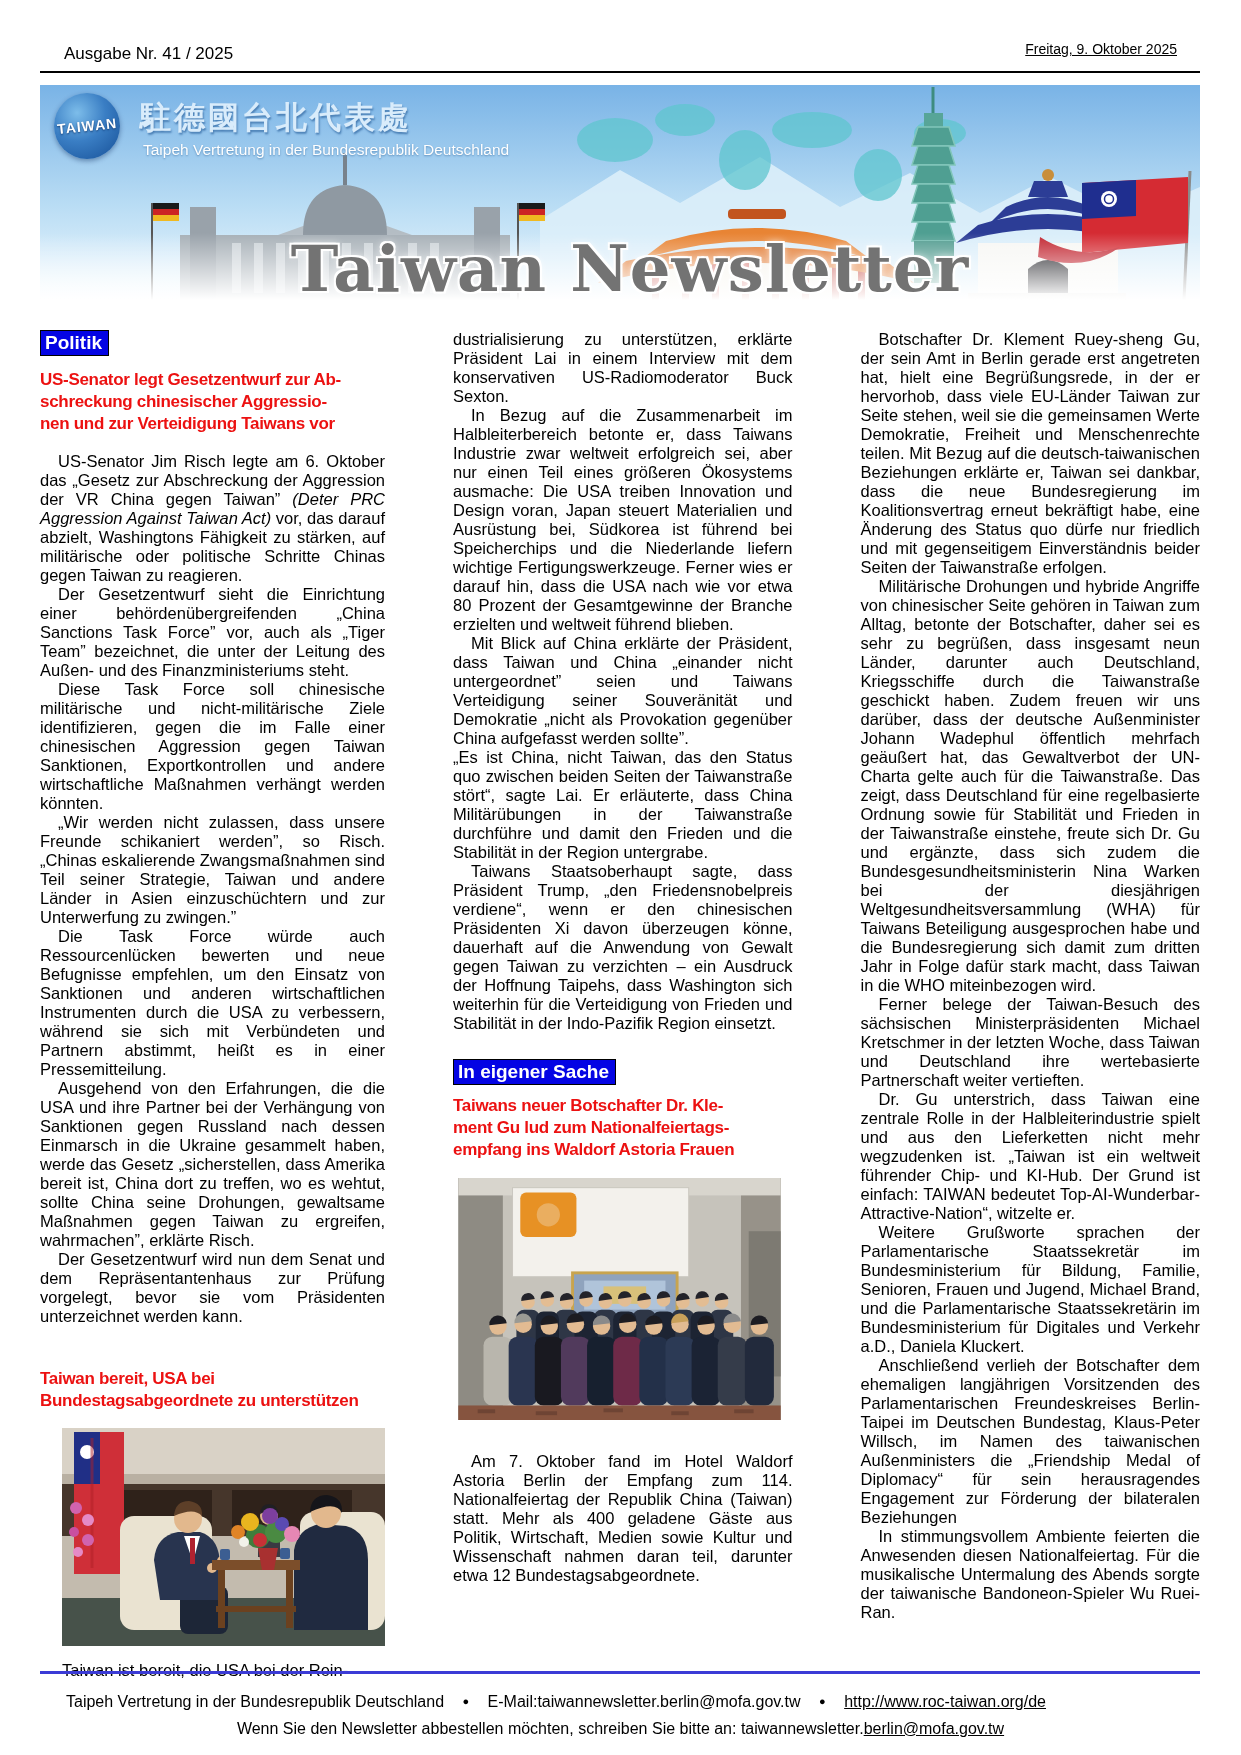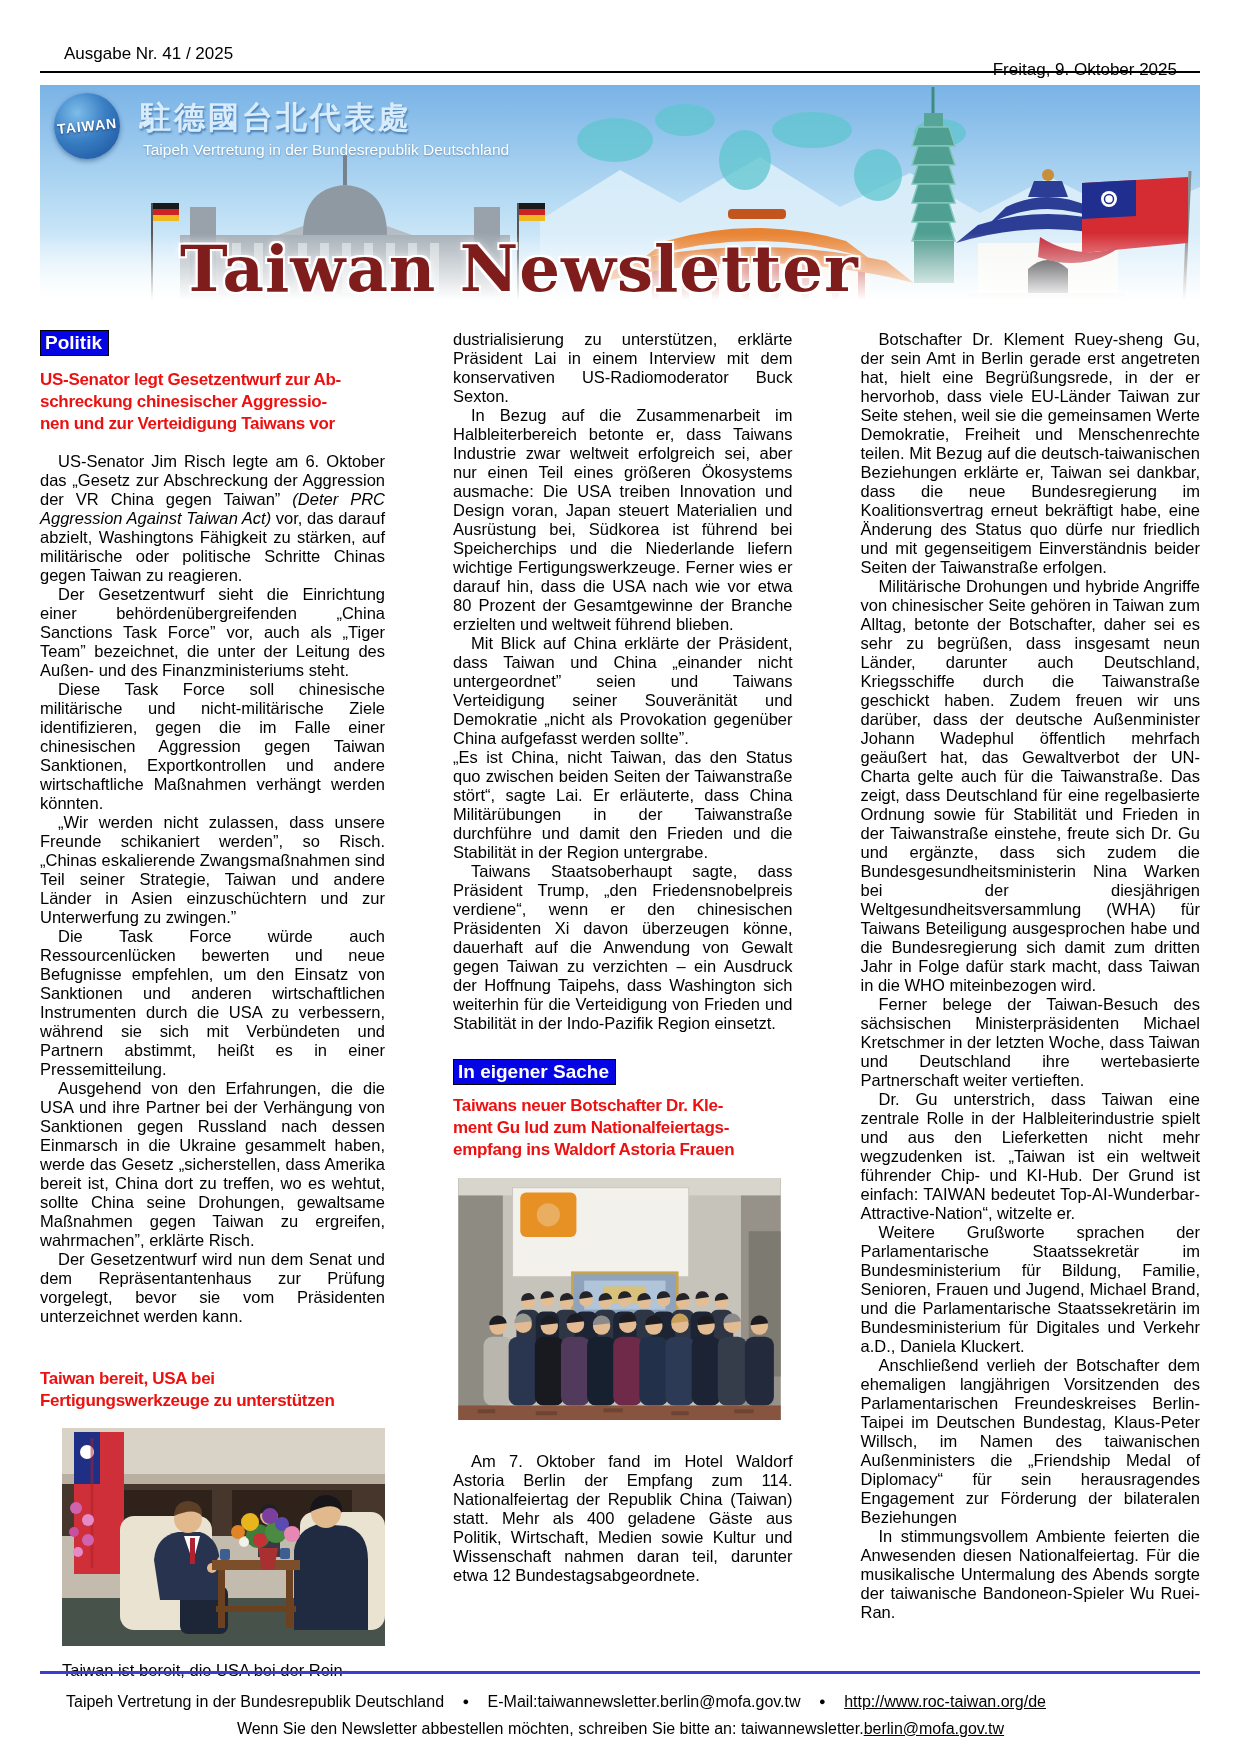--- a/index.html
+++ b/index.html
@@ -1,34 +1,34 @@
 <!DOCTYPE html>
 <html lang="de"><head>
 <meta charset="utf-8">
 <style>
   html,body{margin:0;padding:0;background:#fff;}
   .page{position:relative;width:1241px;height:1755px;background:#fff;overflow:hidden;
         font-family:"Liberation Sans",sans-serif;color:#000;}
   
   .hdr-issue{position:absolute;left:64px;top:44px;font-size:17px;}
-  .hdr-date{position:absolute;right:64px;top:60px;font-size:17px;}
+  .hdr-date{position:absolute;right:64px;top:41px;font-size:14px;text-decoration:underline;}
   .hdr-rule{position:absolute;left:40px;top:71px;width:1160px;height:2px;background:#000;}
   
   .banner{position:absolute;left:40px;top:85px;width:1160px;height:215px;overflow:visible;}
   .banner svg.collage{position:absolute;left:0;top:0;width:1160px;height:215px;}
   .logo-circle{position:absolute;left:14px;top:8px;width:66px;height:66px;border-radius:50%;
      background:radial-gradient(circle at 35% 30%, #7dbdea 0%, #3a7ec4 45%, #164f96 100%);
      box-shadow:0 2px 5px rgba(0,30,80,.4);display:flex;align-items:center;justify-content:center;}
   .logo-circle span{color:#fff;font-weight:bold;font-size:14px;letter-spacing:1px;transform:rotate(-6deg);
      text-shadow:0 1px 2px #123c74;}
   .zh-title{position:absolute;left:100px;top:12px;font-size:31px;font-weight:bold;color:#d9ecfb;
      font-family:"DejaVu Serif",serif;text-shadow:1px 2px 2px #4a7fb5;letter-spacing:3px;}
   .banner-sub{position:absolute;left:103px;top:56px;font-size:15.5px;color:#fff;text-shadow:0 1px 2px #5b8cba;}
-  .masthead{position:absolute;left:140px;width:900px;bottom:-6px;text-align:left;
-     font-family:"DejaVu Serif",serif;font-weight:bold;font-size:64px;color:#7f1d1d;letter-spacing:1px;
+  .masthead{position:absolute;left:140px;width:900px;bottom:-6px;text-align:center;
+     font-family:"DejaVu Serif",serif;font-weight:bold;font-size:64px;color:#737373;letter-spacing:1px;
      text-shadow:-2px -2px 0 #fff,2px -2px 0 #fff,-2px 2px 0 #fff,2px 2px 0 #fff,0 0 8px #fff;}
   
   .cols{position:absolute;left:40px;top:330px;width:1160px;display:flex;gap:68px;}
   .col{width:353px;font-size:16.5px;line-height:19px;text-align:justify;}
   p.body{margin:0;text-indent:18px;}
   p.noindent{text-indent:0;}
   .sec-label{display:inline-block;background:#0404e4;color:#fff;font-weight:bold;font-size:19px;
      line-height:23px;padding:0 6px 1px 4px;border:1px solid #000;margin:0 0 13px 0;}
   .sec-label.mt{margin-top:26px;margin-bottom:10px;}
   h2.red{color:#ec1111;font-size:17px;line-height:22px;letter-spacing:-0.3px;font-weight:bold;
@@ -181,21 +181,21 @@
       </h2>
       <p class="body"><span>US-Senator Jim Risch legte am 6. Oktober das „Gesetz zur Abschreckung der Aggression der VR China gegen Taiwan” </span><span class="it">(Deter PRC Aggression Against Taiwan Act)</span><span> vor, das darauf abzielt, Washingtons Fähigkeit zu stärken, auf militärische oder politische Schritte Chinas gegen Taiwan zu reagieren.</span></p>
       <p class="body">Der Gesetzentwurf sieht die Einrichtung einer behördenübergreifenden „China Sanctions Task Force” vor, auch als „Tiger Team” bezeichnet, die unter der Leitung des Außen- und des Finanzministeriums steht.</p>
       <p class="body">Diese Task Force soll chinesische militärische und nicht-militärische Ziele identifizieren, gegen die im Falle einer chinesischen Aggression gegen Taiwan Sanktionen, Exportkontrollen und andere wirtschaftliche Maßnahmen verhängt werden könnten.</p>
       <p class="body">„Wir werden nicht zulassen, dass unsere Freunde schikaniert werden”, so Risch. „Chinas eskalierende Zwangsmaßnahmen sind Teil seiner Strategie, Taiwan und andere Länder in Asien einzuschüchtern und zur Unterwerfung zu zwingen.”</p>
       <p class="body">Die Task Force würde auch Ressourcenlücken bewerten und neue Befugnisse empfehlen, um den Einsatz von Sanktionen und anderen wirtschaftlichen Instrumenten durch die USA zu verbessern, während sie sich mit Verbündeten und Partnern abstimmt, heißt es in einer Pressemitteilung.</p>
       <p class="body">Ausgehend von den Erfahrungen, die die USA und ihre Partner bei der Verhängung von Sanktionen gegen Russland nach dessen Einmarsch in die Ukraine gesammelt haben, werde das Gesetz „sicherstellen, dass Amerika bereit ist, China dort zu treffen, wo es wehtut, sollte China seine Drohungen, gewaltsame Maßnahmen gegen Taiwan zu ergreifen, wahrmachen”, erklärte Risch.</p>
       <p class="body">Der Gesetzentwurf wird nun dem Senat und dem Repräsentantenhaus zur Prüfung vorgelegt, bevor sie vom Präsidenten unterzeichnet werden kann.</p>
       <h2 class="red h2b">
         <span>Taiwan bereit, USA bei</span>
-        <span>Fertigungswerkzeuge zu unterstützen</span>
+        <span>Bundestagsabgeordnete zu unterstützen</span>
       </h2>
       <svg class="photo1" viewBox="0 0 323 218">
         <rect width="323" height="218" fill="#cdc5b8"></rect>
         <rect width="323" height="46" fill="#d9d2c6"></rect>
         <rect y="46" width="323" height="10" fill="#b9b0a2"></rect>
         <rect y="56" width="323" height="52" fill="#46362b"></rect>
         <rect x="30" y="62" width="120" height="40" fill="#2f221a"></rect>
         <rect x="170" y="62" width="120" height="40" fill="#2f221a"></rect>
         <rect y="108" width="323" height="62" fill="#c3bbae"></rect>
         <rect y="170" width="323" height="48" fill="#47524a"></rect>

